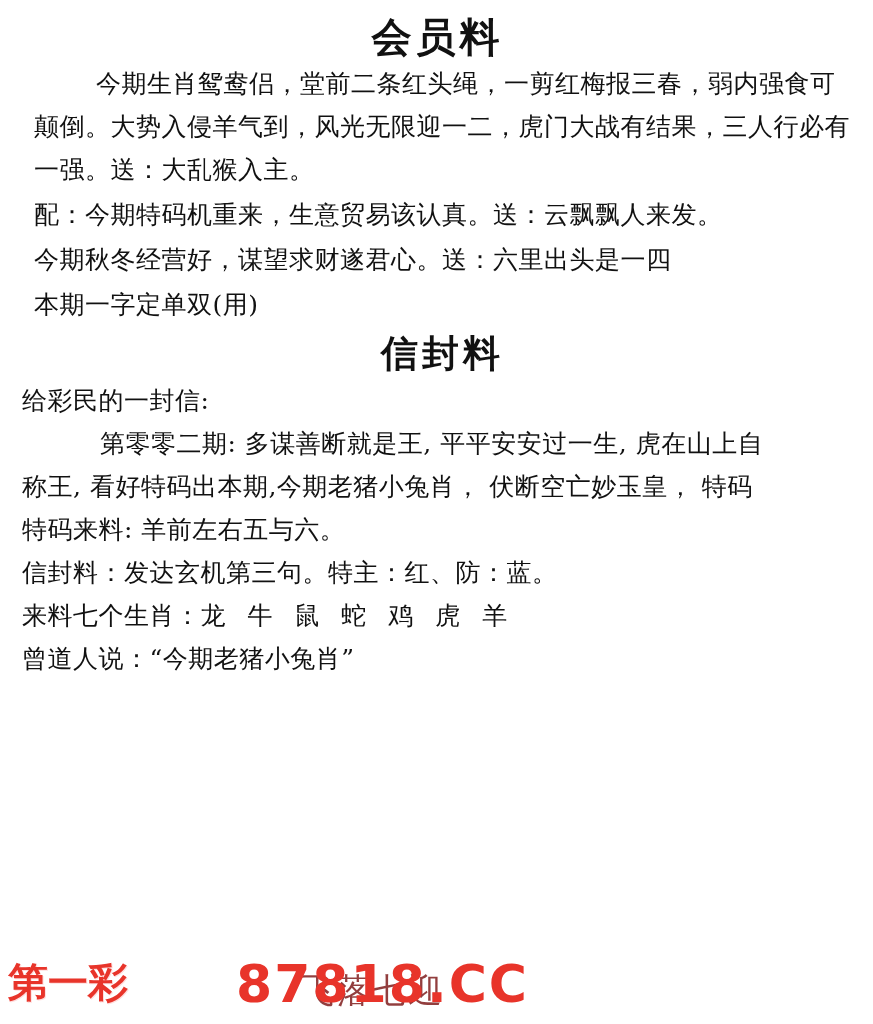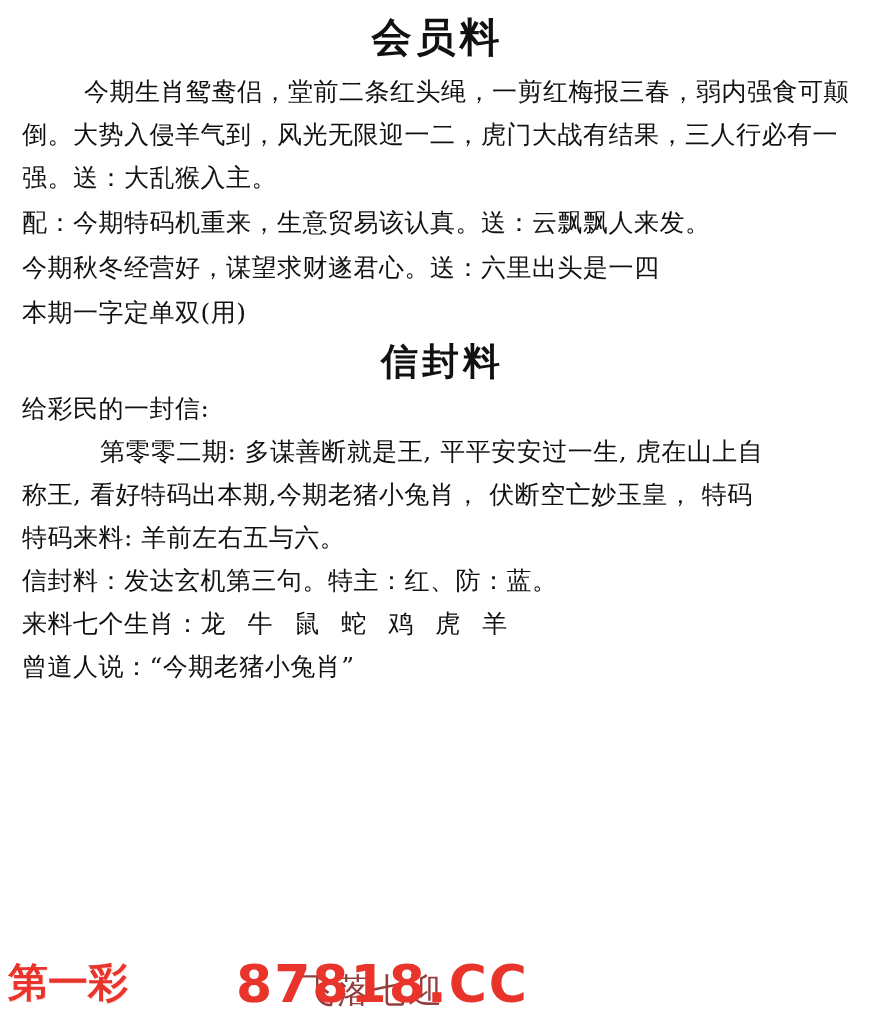--- a/index.html
+++ b/index.html
@@ -20,38 +20,38 @@
     width: 873px;
     height: 1024px;
     box-sizing: border-box;
     padding: 8px 20px 0 22px;
   }
   .title {
     text-align: center;
     font-size: 40px;
     font-weight: bold;
     letter-spacing: 4px;
-    margin: 6px 0 10px 0;
+    margin: 6px 0 2px 0;
     line-height: 1.15;
     font-family: "DejaVu Serif", "Liberation Serif", serif;
   }
   .title-2 {
     text-align: center;
     font-size: 37px;
     font-weight: bold;
     letter-spacing: 4px;
     margin: 6px 0 4px 0;
     line-height: 1.15;
     padding-left: 10px;
   }
   .para {
     font-size: 25px;
     line-height: 1.72;
     letter-spacing: 0.5px;
-    margin: 0 0 2px 0;
+    margin: 0 0 2px 12px;
     text-align: left;
   }
   .para.indent {
     text-indent: 62px;
   }
   .line {
     font-size: 25px;
     line-height: 1.72;
     letter-spacing: 0.5px;
     margin: 0;

